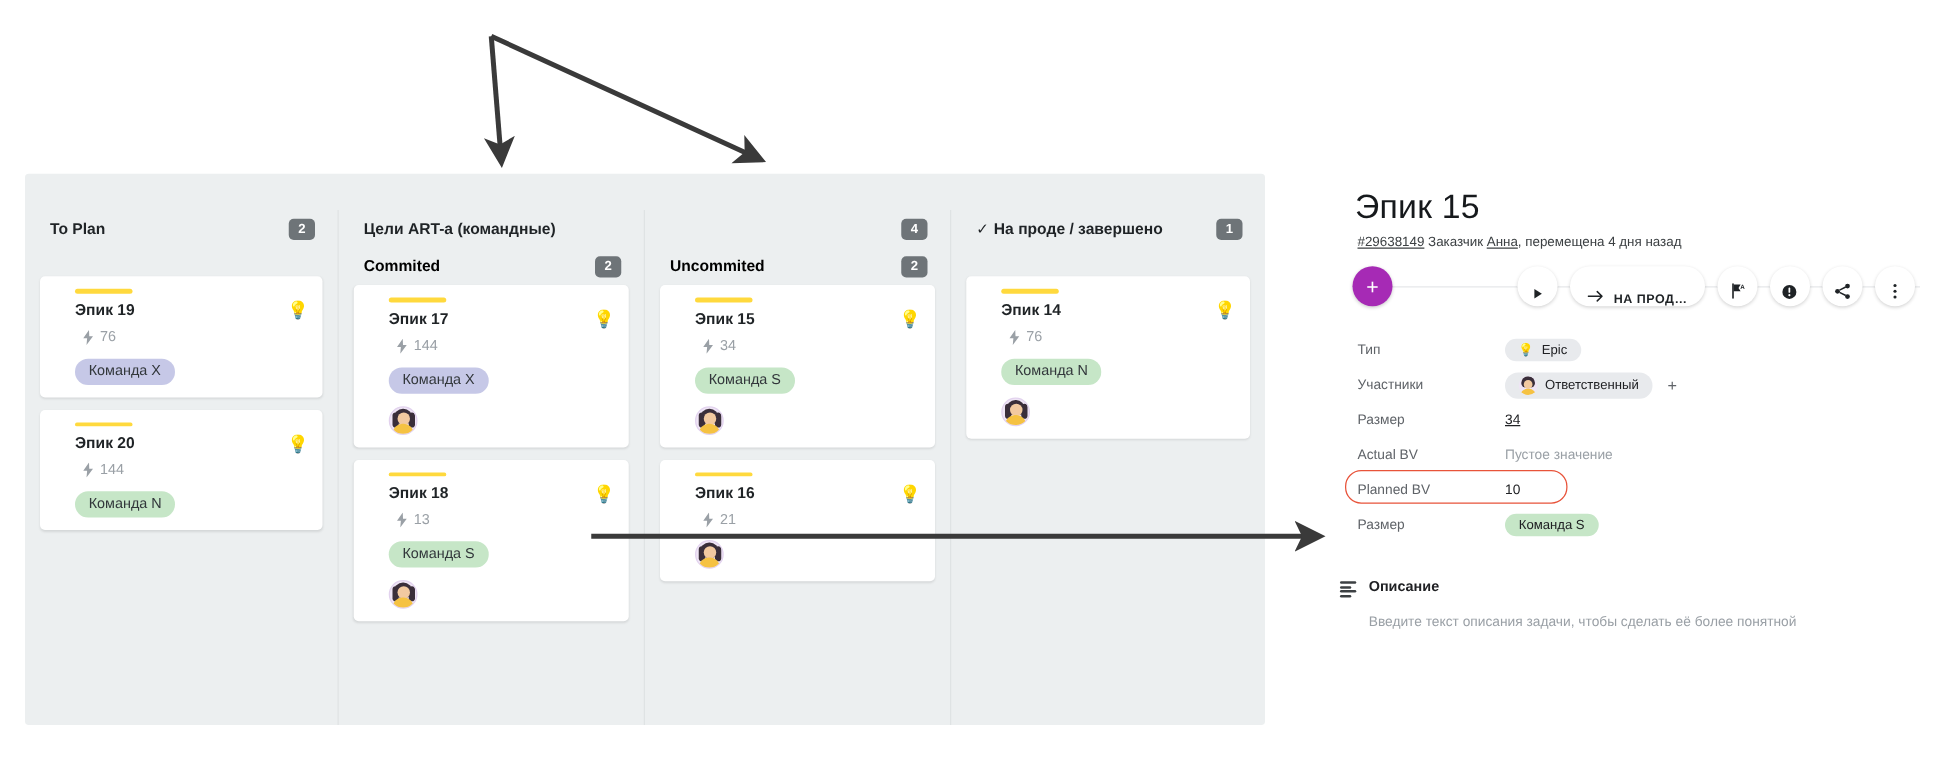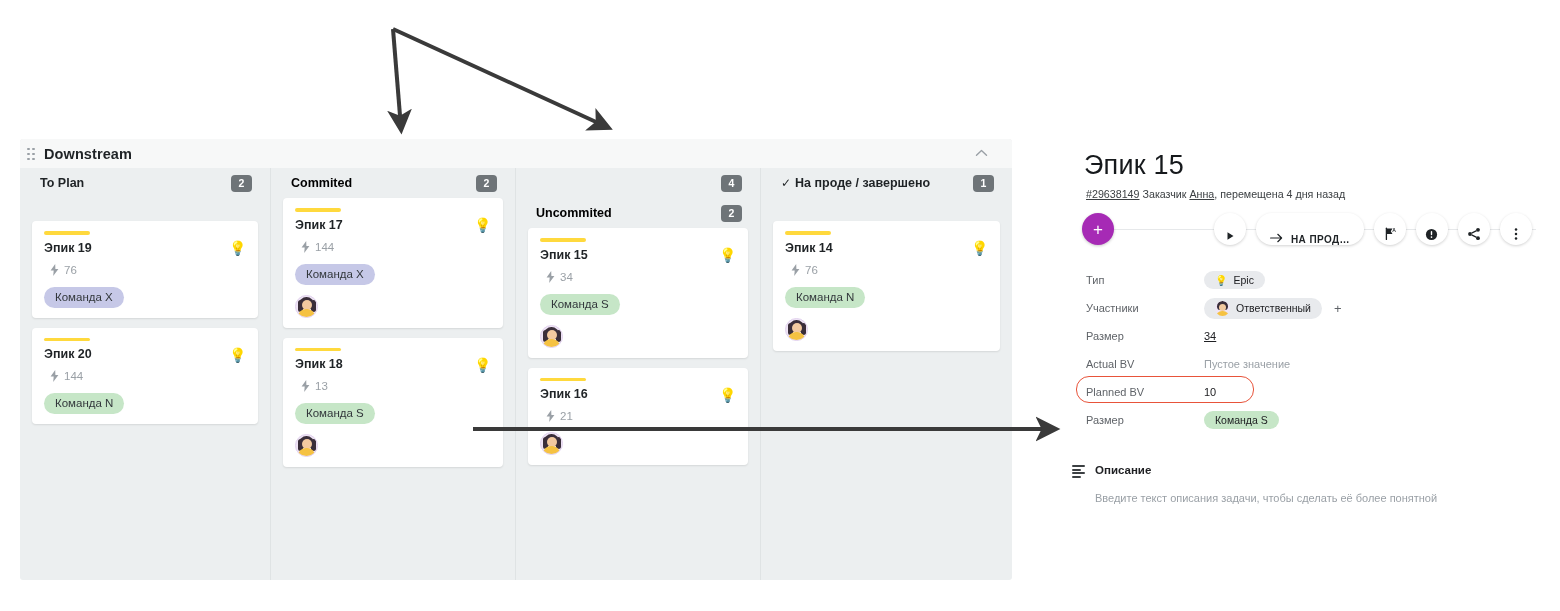--- a/index.html
+++ b/index.html
@@ -37,21 +37,21 @@
   .col-head{display:flex;align-items:center;justify-content:space-between;
     height:30px;padding:0 8px 0 10px;}
   .col-head .t{font-size:12.5px;font-weight:700;color:#1f2326;white-space:nowrap;}
   .col-head .t.reg{font-weight:700;color:#000000;}
   .badge{background:#6e7478;color:#fff;font-size:10.5px;font-weight:700;
     border-radius:4px;padding:2px 6px;min-width:9px;text-align:center;line-height:13px;}
   .chk{font-size:12px;color:#1f2326;margin-right:4px;font-weight:700;}
   .spacer-head{height:23px;}
 
   
-  .card{background:#fff;border-radius:4px;margin:0 2px 10px 2px;padding:10px 12px 10px 12px;
+  .card{background:#fff;border-radius:4px;margin:0 2px 10px 2px;padding:10px 12px 10px 28px;
     box-shadow:0 1px 2px rgba(0,0,0,.10);position:relative;}
   .bar{width:46px;height:3.5px;border-radius:2px;background:#ffd93d;margin-bottom:6px;}
   .card-title{font-size:12.5px;font-weight:700;color:#1f2326;}
   .bulb{position:absolute;right:11px;top:20px;font-size:14px;line-height:1;}
   .est{display:flex;align-items:center;gap:5px;margin:9px 0 0 6px;color:#9aa0a6;font-size:11.5px;}
   .est svg{display:block;}
   .chip{display:inline-block;margin-top:11px;padding:4px 11px;border-radius:11px;
     font-size:11.5px;color:#32373b;line-height:13px;}
   .chip.lav{background:#c6c8e7;}
   .chip.grn{background:#c6e6c7;}
@@ -113,36 +113,20 @@
 
   
   .anno{position:absolute;left:0;top:0;width:1560px;height:611px;pointer-events:none;}
 </style>
 </head>
 <body>
 
 <div class="stage">
 
   <div class="board">
-    <div class="board-top">
-      <span class="grip">
-          <i></i>
-          <i></i>
-          <i></i>
-          <i></i>
-          <i></i>
-          <i></i>
-        </span>
-      <span class="board-title">Downstream</span>
-      <span class="collapse-ico">
-        <svg width="13" height="8" viewBox="0 0 13 8">
-            <path d="M1.5 6.2L6.5 1.6 11.5 6.2" fill="none" stroke="#9aa0a6" stroke-width="1.4" stroke-linecap="round" stroke-linejoin="round"></path>
-          </svg>
-      </span>
-    </div>
 
     <div class="cols">
 
       <div class="col c1">
         <div class="col-head">
           <span class="t">To Plan</span>
           <span class="badge">2</span>
         </div>
         <div class="spacer-head"></div>
         <div class="card">
@@ -165,20 +149,23 @@
             <svg width="9" height="12" viewBox="0 0 9 12">
                 <path d="M5.2 0L0.6 6.6h3.1L3.2 12 8.4 5h-3z" fill="#9aa0a6"></path>
               </svg>
             <span>144</span>
           </div>
           <div><span class="chip grn">Команда N</span></div>
         </div>
       </div>
 
       <div class="col c2">
+        <div class="col-head">
+          <span class="t">Цели ART-а (командные)</span>
+        </div>
         <div class="col-head">
           <span class="t reg">Commited</span>
           <span class="badge">2</span>
         </div>
         <div class="card">
           <div class="bar"></div>
           <div class="card-title">Эпик 17</div>
           <span class="bulb">💡</span>
           <div class="est">
             <svg width="9" height="12" viewBox="0 0 9 12">

